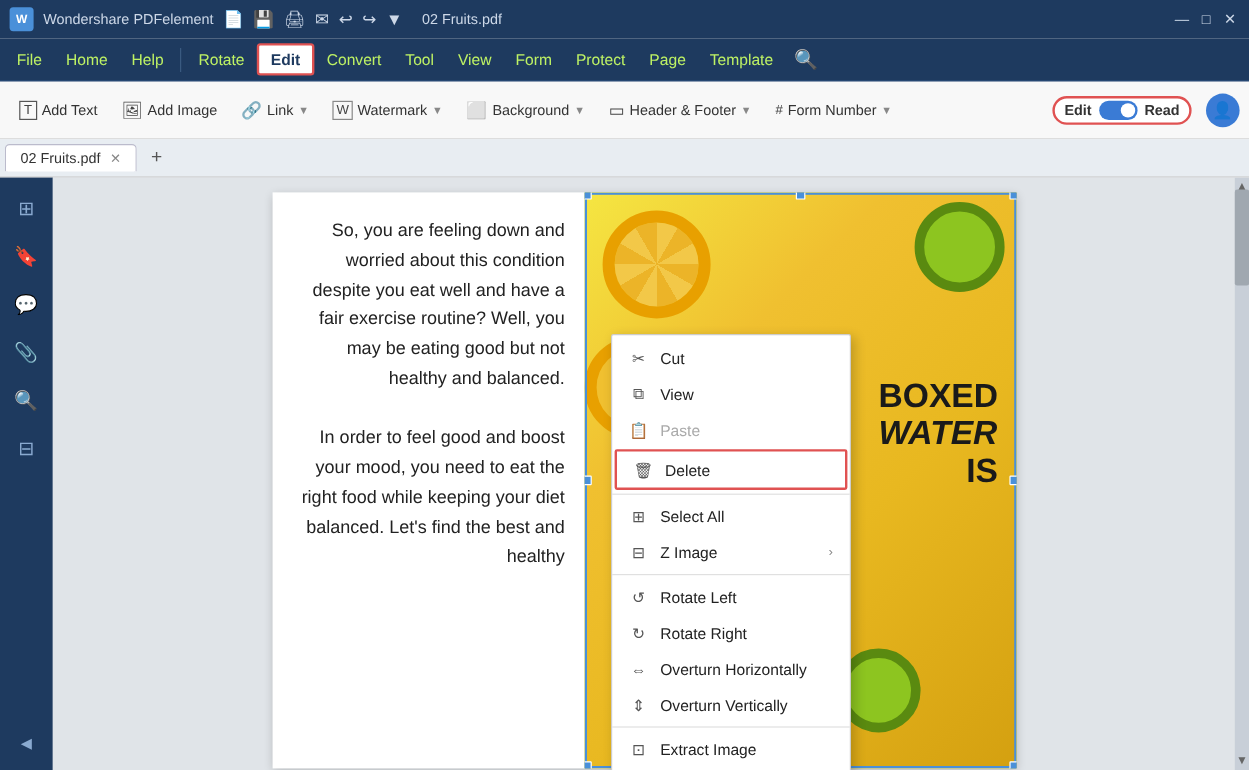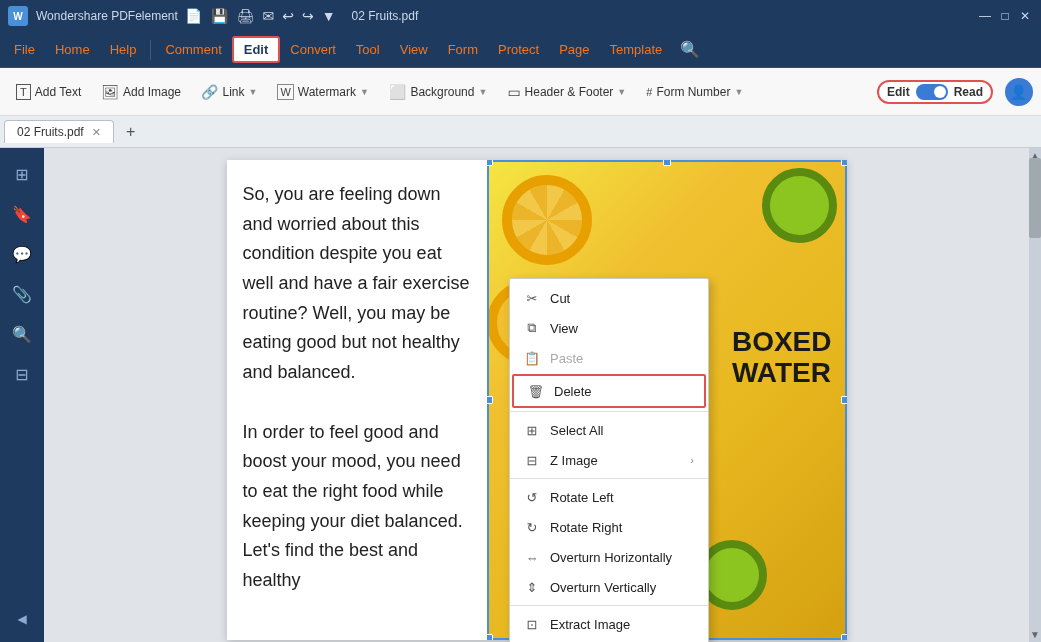--- a/index.html
+++ b/index.html
@@ -26,21 +26,21 @@
     .menu-bar {
       background: #1e3a5f;
       height: 36px;
       display: flex;
       align-items: center;
       padding: 0 4px;
       border-bottom: 1px solid #2d5080;
     }
     .menu-item {
       padding: 4px 10px;
-      color: #f97316;
+      color: #bef264;
       cursor: pointer;
       border-radius: 3px;
       font-size: 13px;
     }
     .menu-item.active {
       background: white;
       color: #1e3a5f;
       border: 2px solid #e05252;
       font-weight: 600;
     }
@@ -302,21 +302,21 @@
     <span>□</span>
     <span class="close-btn">✕</span>
   </div>
 </div>
 
 <div class="menu-bar">
   <div class="menu-item">File</div>
   <div class="menu-item">Home</div>
   <div class="menu-item">Help</div>
   <div class="menu-separator"></div>
-  <div class="menu-item">Comment</div>
+  <div class="menu-item">Rotate</div>
   <div class="menu-item active">Edit</div>
   <div class="menu-item">Convert</div>
   <div class="menu-item">Tool</div>
   <div class="menu-item">View</div>
   <div class="menu-item">Form</div>
   <div class="menu-item">Protect</div>
   <div class="menu-item">Page</div>
   <div class="menu-item">Template</div>
   <span style="margin-left:8px;color:#cdd8e8;font-size:16px;cursor:pointer;">🔍</span>
 </div>
@@ -383,40 +383,41 @@
     <div class="sidebar-icon">⊟</div>
     <div class="sidebar-arrow">◀</div>
   </div>
 
   <div class="content-area">
 
     <div style="flex:1;overflow:auto;position:relative;display:flex;justify-content:center;">
       <div class="pdf-page">
 
         <div class="text-column">
-          <p style="font-size:18px;line-height:1.65;color:#222;">
+          <p style="font-size:15px;line-height:1.65;color:#222;text-align:right;">
             So, you are feeling down and worried about this condition despite you eat well and have a fair exercise routine? Well, you may be eating good but not healthy and balanced.<br><br>
             In order to feel good and boost your mood, you need to eat the right food while keeping your diet balanced. Let's find the best and healthy
           </p>
         </div>
 
         <div class="image-area">
           <div class="fruit-bg">
 
             <div style="position:absolute;width:90px;height:90px;border-radius:50%;background:#f0c030;border:10px solid #e8a000;top:15px;left:15px;overflow:hidden;">
               <div style="position:absolute;inset:0;background:repeating-conic-gradient(#f5d060 0deg 30deg,#e8a820 30deg 60deg);border-radius:50%;opacity:0.5;"></div>
             </div>
             <div style="position:absolute;width:75px;height:75px;border-radius:50%;background:#8dc520;border:8px solid #5a8a10;top:8px;right:10px;"></div>
             <div style="position:absolute;width:85px;height:85px;border-radius:50%;background:#f0c030;border:10px solid #e8a000;top:120px;left:0;"></div>
             <div style="position:absolute;width:80px;height:80px;border-radius:50%;background:#f0c030;border:10px solid #e8a000;bottom:10px;left:60px;"></div>
             <div style="position:absolute;width:70px;height:70px;border-radius:50%;background:#8dc520;border:8px solid #5a8a10;bottom:30px;right:80px;"></div>
 
             <div class="boxed-water-text" style="right:15px;top:40%;transform:translateY(-40%);">
               <div>BOXED</div>
-              <div style="display:flex;align-items:center;gap:4px;">WATER</div>
+              <div style="display:flex;align-items:center;gap:4px;font-style:italic;">WATER</div>
+              <div>IS</div>
             </div>
           </div>
 
           <div class="selection-overlay">
             <div class="handle tl"></div>
             <div class="handle tc"></div>
             <div class="handle tr"></div>
             <div class="handle ml"></div>
             <div class="handle mr"></div>
             <div class="handle bl"></div>

